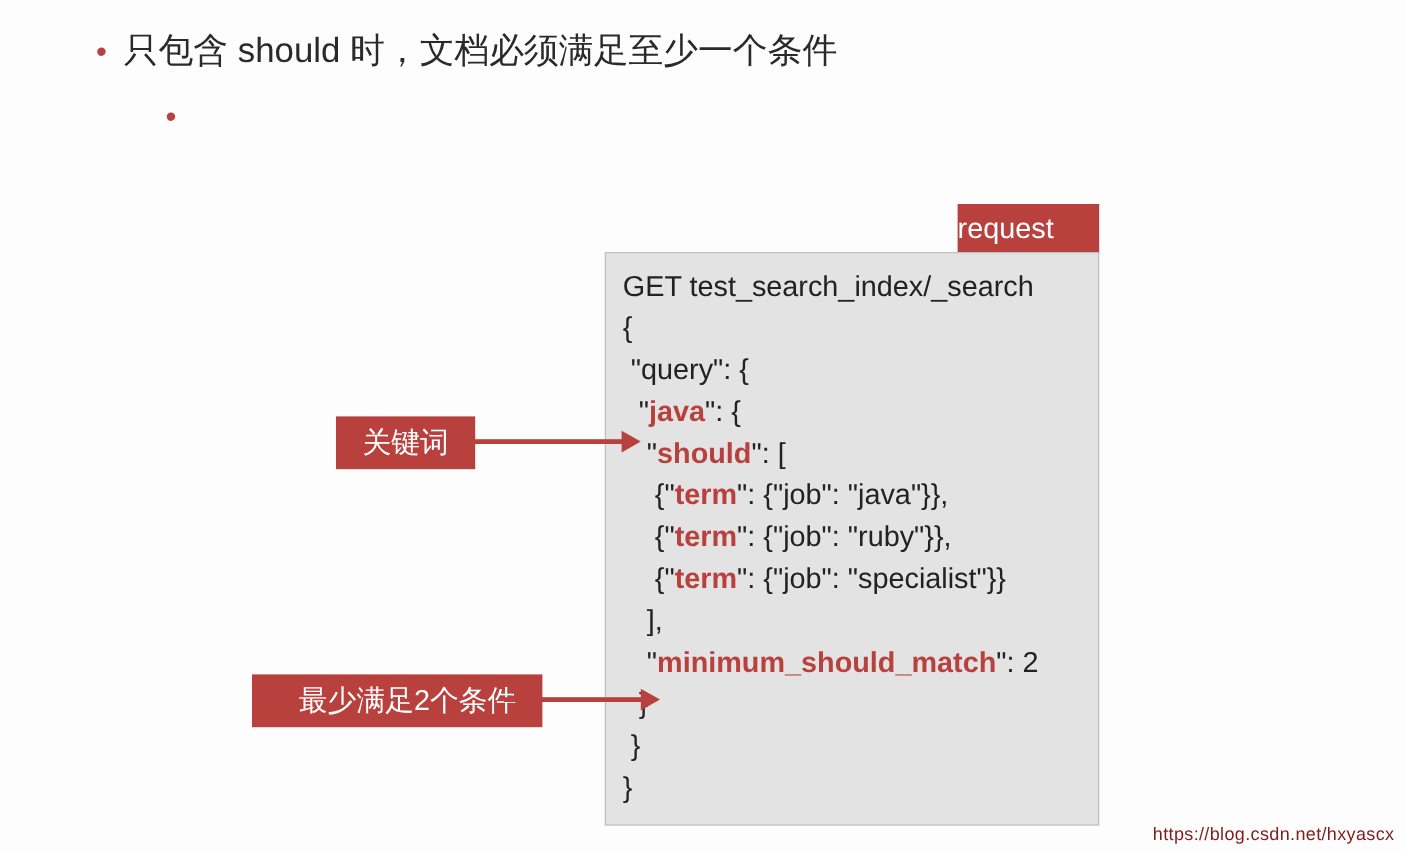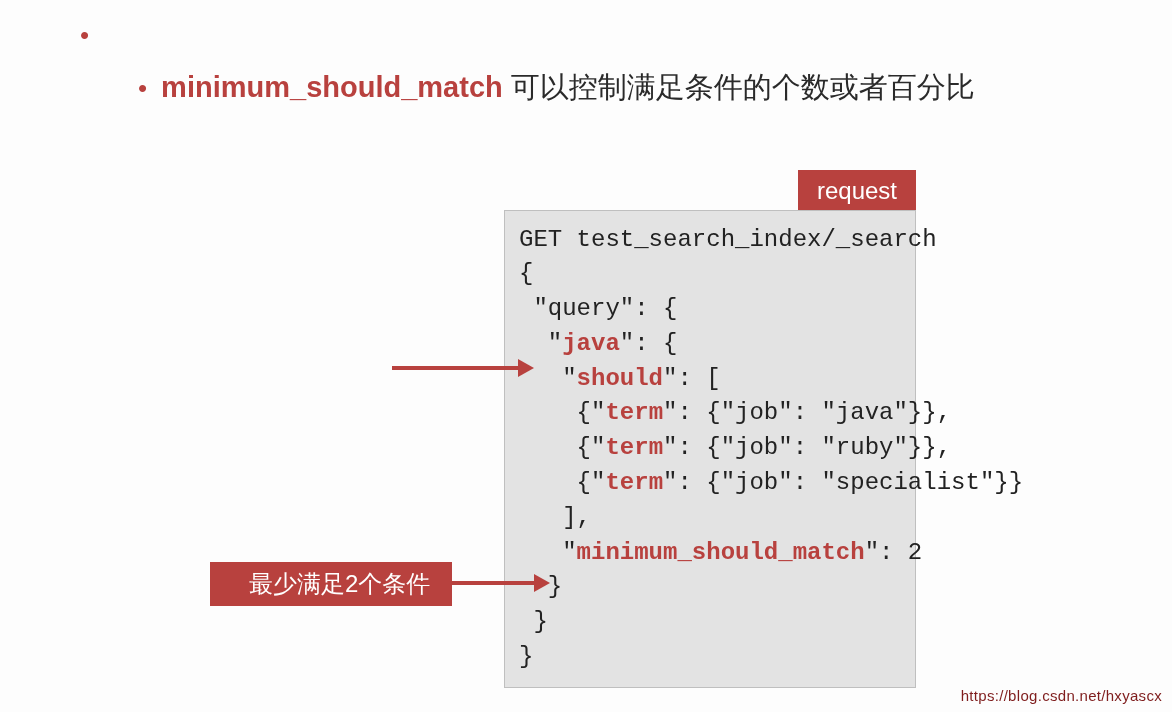--- a/index.html
+++ b/index.html
@@ -46,37 +46,36 @@
     height: 520px;
   }
   .codebox {
     position: absolute;
     left: 424px;
     top: 40px;
     width: 412px;
     background: #e3e3e3;
     border: 1px solid #bfbfbf;
     padding: 12px 14px 12px 14px;
-    font-family: Liberation Mono, monospace;
+    font-family: Liberation Sans, sans-serif;
     font-size: 24px;
     color: #222;
     line-height: 1.45;
   }
   .tab {
     position: absolute;
     left: 718px;
     top: 0;
     width: 118px;
     height: 42px;
     background: #b8413e;
     color: #fff;
     font-size: 24px;
     display: flex;
     align-items: center;
-    justify-content: center;
   }
   .cline { white-space: pre; }
   .kw { color: #b8413e; font-weight: bold; }
   .badge {
     position: absolute;
     background: #b8413e;
     color: #fff;
     font-size: 24px;
     padding: 6px 22px;
     display: flex;
@@ -120,26 +119,26 @@
     font-family: Arial, sans-serif;
     letter-spacing: 0.3px;
   }
 </style>
 </head>
 <body>
 
 <div class="content">
   <div class="bullet-row bullet-lv1">
     <span class="dot">•</span>
+    <span class="btext">
+      <span>只包含 </span><span>should</span><span> 时，文档必须满足至少一个条件</span>
+    </span>
   </div>
   <div class="bullet-row bullet-lv2">
     <span class="dot">•</span>
-    <span class="btext">
-      <span class="kw-red">minimum_should_match</span><span> 可以控制满足条件的个数或者百分比</span>
-    </span>
   </div>
 
   <div class="diagram">
     <div class="tab">
       <span>request</span>
     </div>
 
     <div class="codebox">
       <div class="cline">GET test_search_index/_search</div>
       <div class="cline">{</div>
@@ -149,20 +148,23 @@
       <div class="cline"><span>    {"</span><span class="kw">term</span><span>": {"job": "java"}},</span></div>
       <div class="cline"><span>    {"</span><span class="kw">term</span><span>": {"job": "ruby"}},</span></div>
       <div class="cline"><span>    {"</span><span class="kw">term</span><span>": {"job": "specialist"}}</span></div>
       <div class="cline">   ],</div>
       <div class="cline"><span>   "</span><span class="kw">minimum_should_match</span><span>": 2</span></div>
       <div class="cline">  }</div>
       <div class="cline"> }</div>
       <div class="cline">}</div>
     </div>
 
+    <div class="badge badge1">
+      <span>关键词</span>
+    </div>
     <div class="arrow arrow1">
       <div class="line"></div>
         <div class="head"></div>
     </div>
 
     <div class="badge badge2">
       <span>最少满足2个条件</span>
     </div>
     <div class="arrow arrow2">
       <div class="line"></div>

